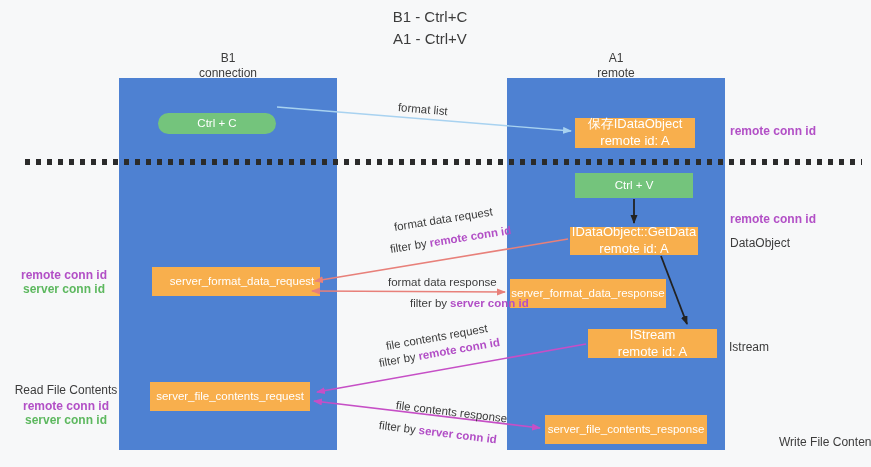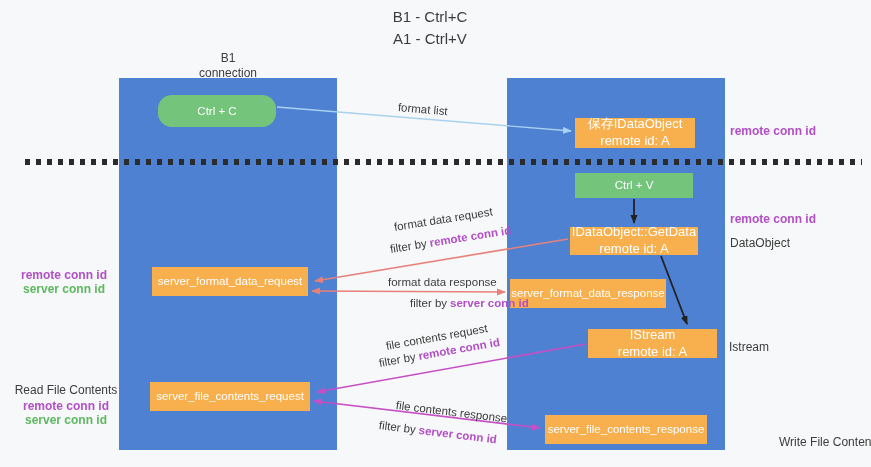--- a/index.html
+++ b/index.html
@@ -62,45 +62,49 @@
 
   <div class="title">
     <div>B1 - Ctrl+C</div>
     <div>A1 - Ctrl+V</div>
   </div>
 
   <div class="lifeline-head" style="left:119px;">
     <div>B1</div>
     <div>connection</div>
   </div>
+  <div class="lifeline-head" style="left:507px;">
+    <div>A1</div>
+    <div>remote</div>
+  </div>
 
   <div class="lifeline" style="left:119px;"></div>
   <div class="lifeline" style="left:507px;"></div>
 
   <div class="dashline"></div>
 
-  <div class="node green" style="left:158px; top:95px; width:118px; height:32px;border-radius:14px;">
+  <div class="node green" style="left:158px; top:113px; width:118px; height:21px;border-radius:14px;">
     <div>Ctrl + C</div>
   </div>
 
   <div class="node orange two" style="left:575px; top:118px; width:120px; height:30px;">
     <div>保存IDataObject</div>
     <div>remote id: A</div>
   </div>
 
   <div class="node green" style="left:575px; top:173px; width:118px; height:25px;">
     <div>Ctrl + V</div>
   </div>
 
   <div class="node orange two" style="left:570px; top:227px; width:128px; height:28px;">
     <div>IDataObject::GetData</div>
     <div>remote id: A</div>
   </div>
 
-  <div class="node orange" style="left:152px; top:267px; width:156px; height:29px;">
+  <div class="node orange" style="left:152px; top:267px; width:156px; height:29px;padding-left:12px;">
     <div>server_format_data_request</div>
   </div>
 
   <div class="node orange" style="left:510px; top:279px; width:156px; height:29px;">
     <div>server_format_data_response</div>
   </div>
 
   <div class="node orange two" style="left:588px; top:329px; width:129px; height:29px;">
     <div>IStream</div>
     <div>remote id: A</div>

